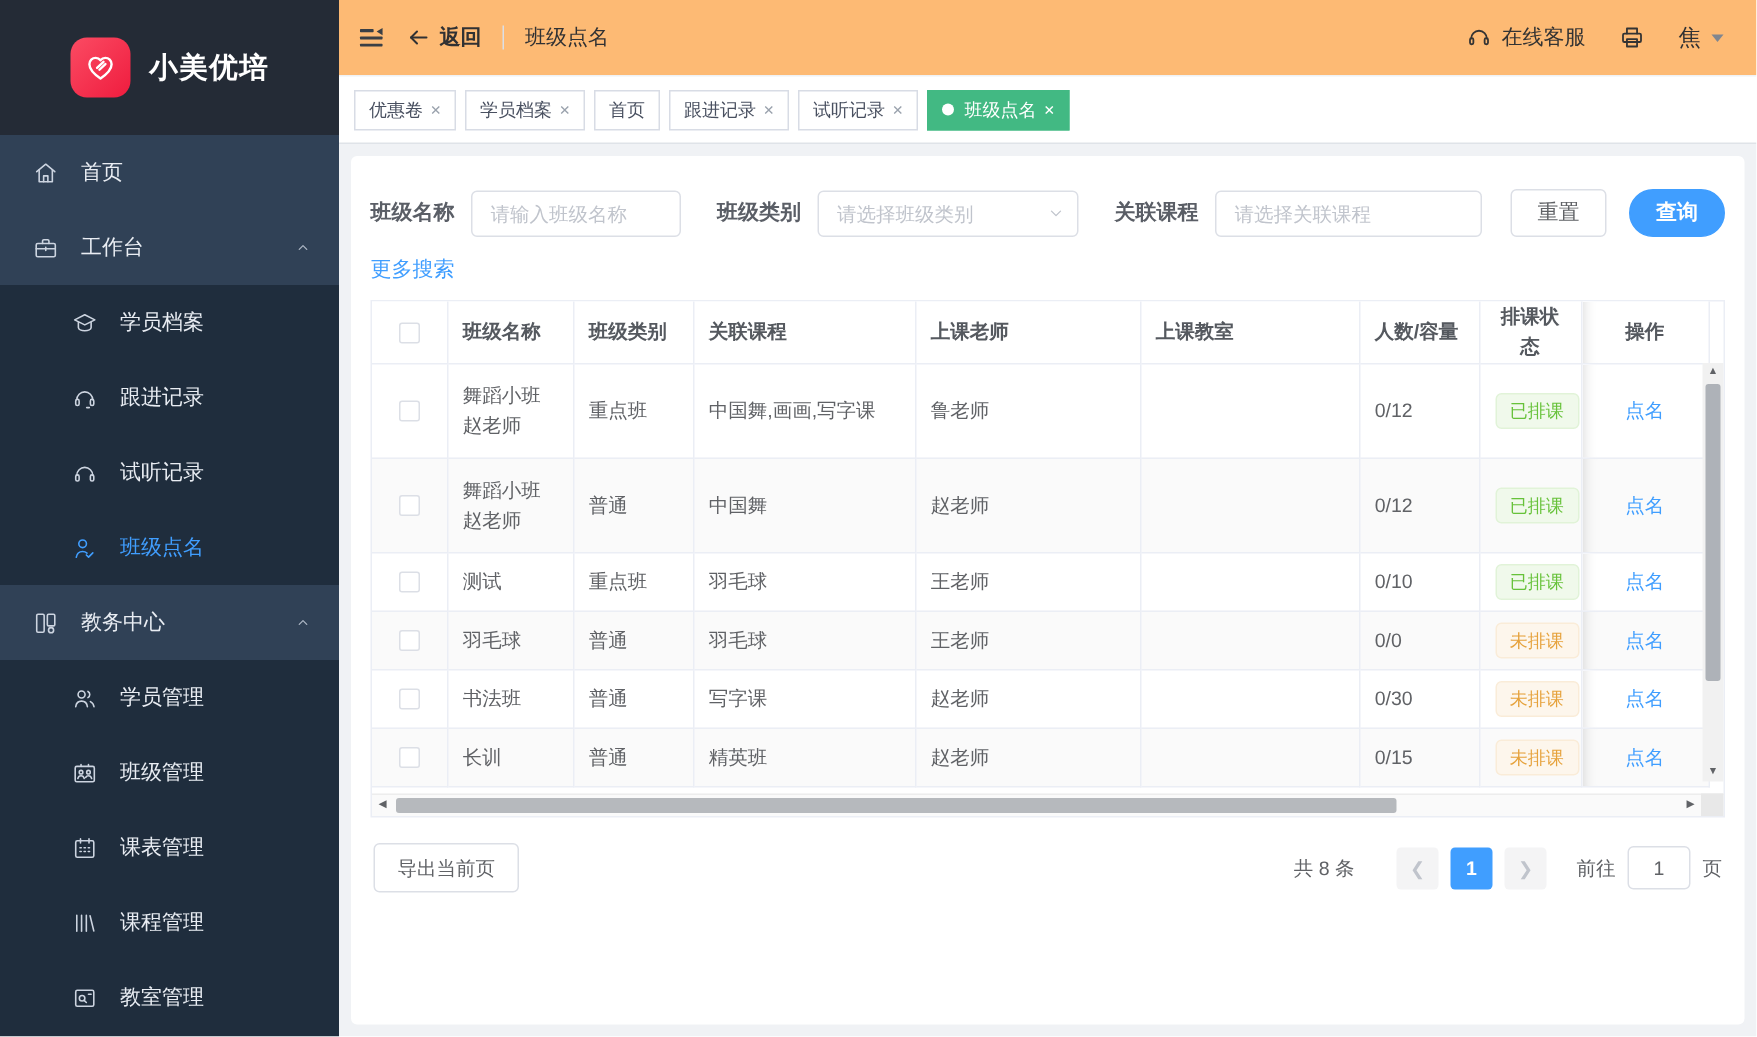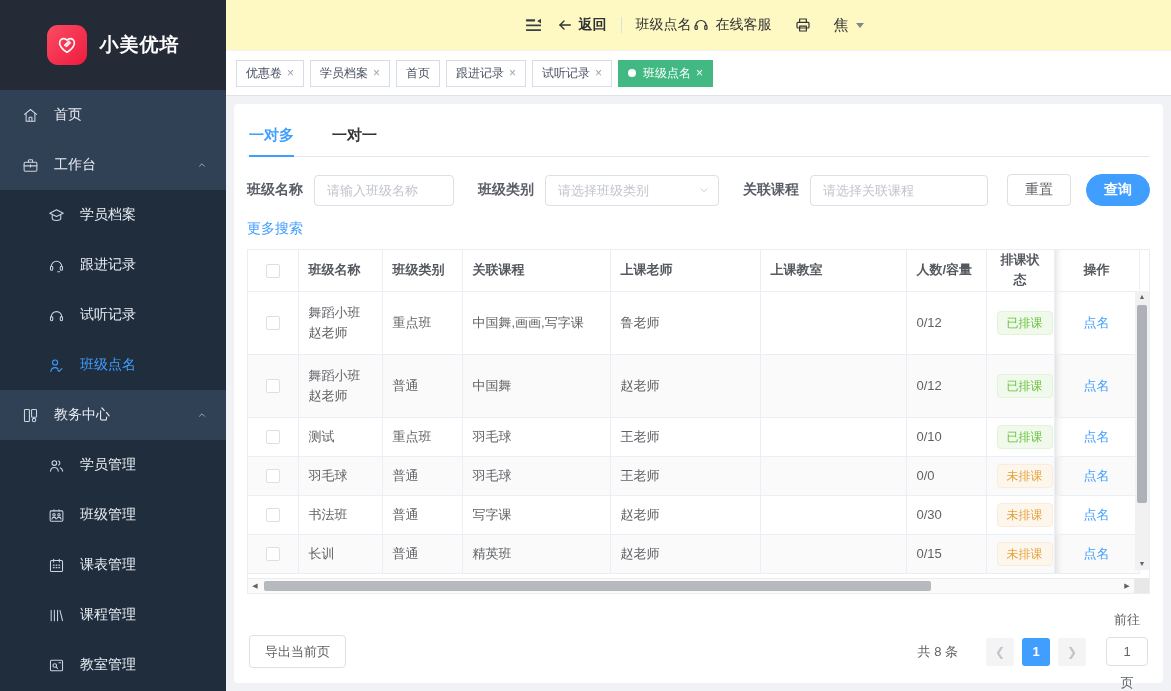--- a/index.html
+++ b/index.html
@@ -19,21 +19,21 @@
   .mi.sub { background:#1f2d3d; padding-left:48px; }
   .mi-icon { width:17px; height:17px; margin-right:15px; display:inline-flex; color:#ccd4e0; flex:none; }
   .mi-icon svg { width:17px; height:17px; stroke:currentColor; fill:none; stroke-width:1.5; stroke-linecap:round; stroke-linejoin:round; }
   .mi.active { color:#409eff; }
   .mi.active .mi-icon { color:#409eff; }
   .group-arrow { position:absolute; right:18px; top:50%; transform:translateY(-50%); color:#aab4c2; display:inline-flex; }
   .group-arrow svg { width:12px; height:12px; stroke:currentColor; fill:none; stroke-width:1.8; stroke-linecap:round; stroke-linejoin:round; }
 
   
   .main-col { flex:1; display:flex; flex-direction:column; min-width:0; }
-  .navbar { height:50px; flex:none; background:#fef9c3; display:flex; align-items:center; justify-content:center; padding:0 22px 0 12px; }
+  .navbar { height:50px; flex:none; background:#fdba74; display:flex; align-items:center; justify-content:space-between; padding:0 22px 0 12px; }
   .nav-left { display:flex; align-items:center; gap:14px; }
   .icon-btn { display:inline-flex; align-items:center; cursor:pointer; color:#3a3f45; }
   .icon-btn svg { width:19px; height:19px; }
   .back { display:inline-flex; align-items:center; gap:6px; font-size:14px; font-weight:bold; color:#303133; cursor:pointer; }
   .back svg { width:16px; height:16px; stroke:#303133; fill:none; stroke-width:2; stroke-linecap:round; stroke-linejoin:round; }
   .vdiv { width:1px; height:16px; background:#dcdfe6; }
   .page-title { font-size:14px; color:#303133; }
   .nav-right { display:flex; align-items:center; gap:22px; }
   .service { display:inline-flex; align-items:center; gap:6px; font-size:14px; color:#333; cursor:pointer; }
   .service svg, .print svg { width:18px; height:18px; stroke:#333; fill:none; stroke-width:1.6; stroke-linecap:round; stroke-linejoin:round; }
@@ -104,21 +104,21 @@
   .h-thumb { position:absolute; left:16px; top:2px; height:10px; width:74%; background:#b6b9bd; border-radius:2px; }
   .sb-corner { position:absolute; right:0; bottom:0; width:15px; height:15px; background:#e8e8e8; }
 
   
   .card-footer { display:flex; align-items:center; justify-content:space-between; margin-top:17px; padding:0 2px; }
   .btn-export { font-size:13px; padding:0 15px; height:33px; }
   .pagination { display:flex; align-items:center; gap:8px; font-size:13px; color:#606266; }
   .pg-total { margin-right:20px; }
   .pg-btn { width:28px; height:28px; border:none; border-radius:3px; background:#f4f4f5; color:#c0c4cc; font-size:12px; cursor:pointer; display:inline-flex; align-items:center; justify-content:center; }
   .pg-page { background:#409eff; color:#fff; font-weight:bold; font-size:13px; }
-  .pg-goto { margin-left:12px; display:inline-flex; align-items:center; gap:8px;flex-direction:column; }
+  .pg-goto { margin-left:12px; display:inline-flex; align-items:center; gap:8px; }
   .pg-input { width:42px; height:29px; border:1px solid #dcdfe6; border-radius:4px; text-align:center; font-size:13px; color:#606266; outline:none; font-family:inherit; }
 </style>
 </head>
 <body>
 
 <div class="app">
 
   <aside class="sidebar">
     <div class="logo-area">
       <span class="logo-badge">
@@ -344,24 +344,20 @@
       <span class="tag-item active">
         <span class="tag-dot"></span>
         <span>班级点名</span>
           <span class="tag-close">×</span>
       </span>
     </div>
 
     <div class="content">
       <div class="card">
 
-        <div class="view-tabs">
-          <div class="vtab active">一对多</div>
-          <div class="vtab">一对一</div>
-        </div>
 
         <div class="filters">
           <span class="f-label">班级名称</span>
           <input class="f-input w-name" type="text" placeholder="请输入班级名称" style="">
           <span class="f-label">班级类别</span>
           <span class="select-wrap">
             <input class="f-input w-type" type="text" readonly="" placeholder="请选择班级类别" style="">
             <span class="sel-arrow">
                 <svg viewBox="0 0 24 24">
                   <path d="m6 9.5 6 6 6-6"></path>

